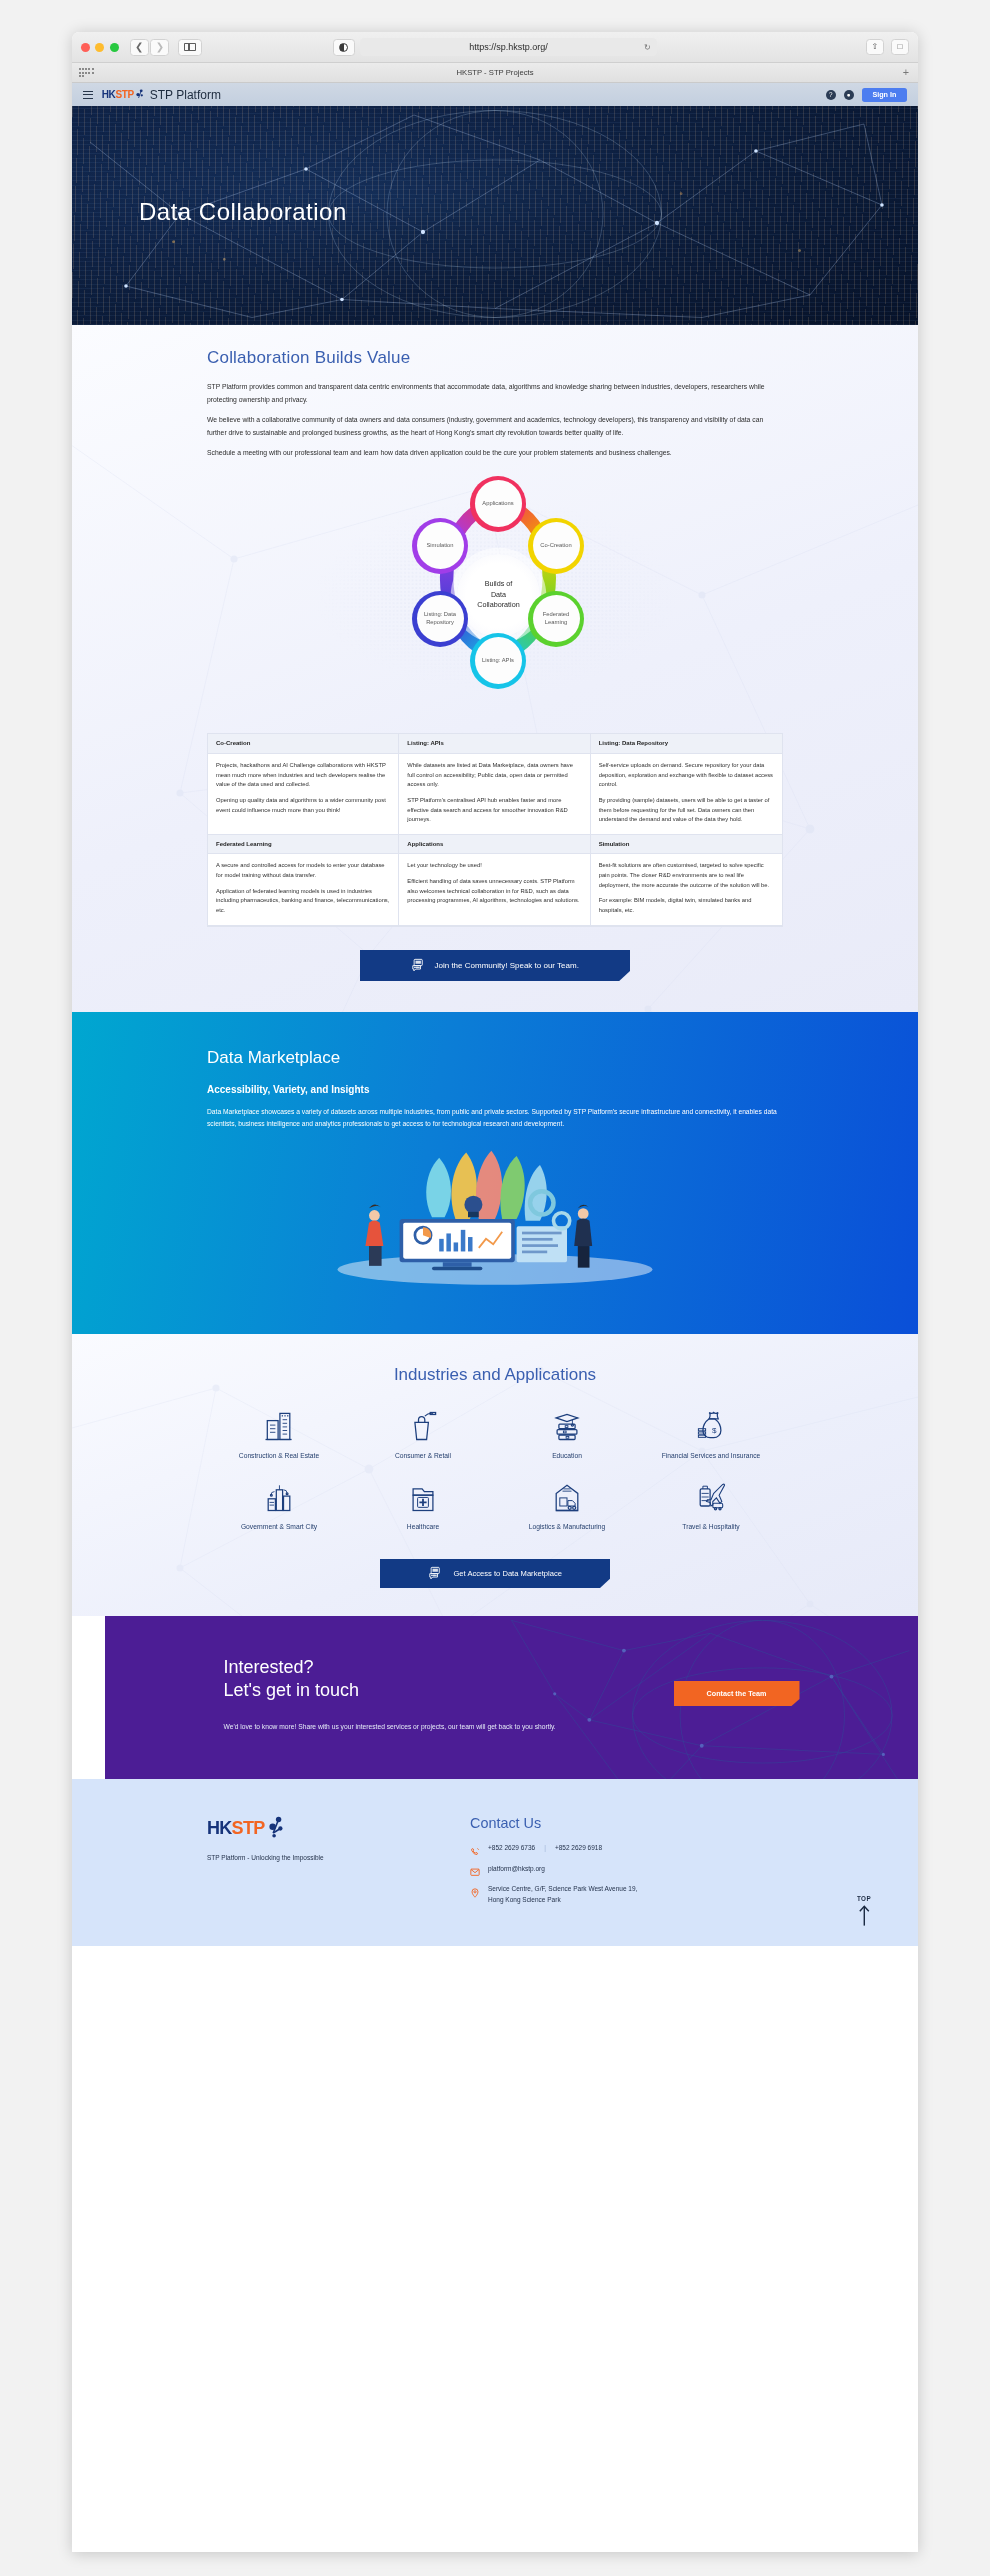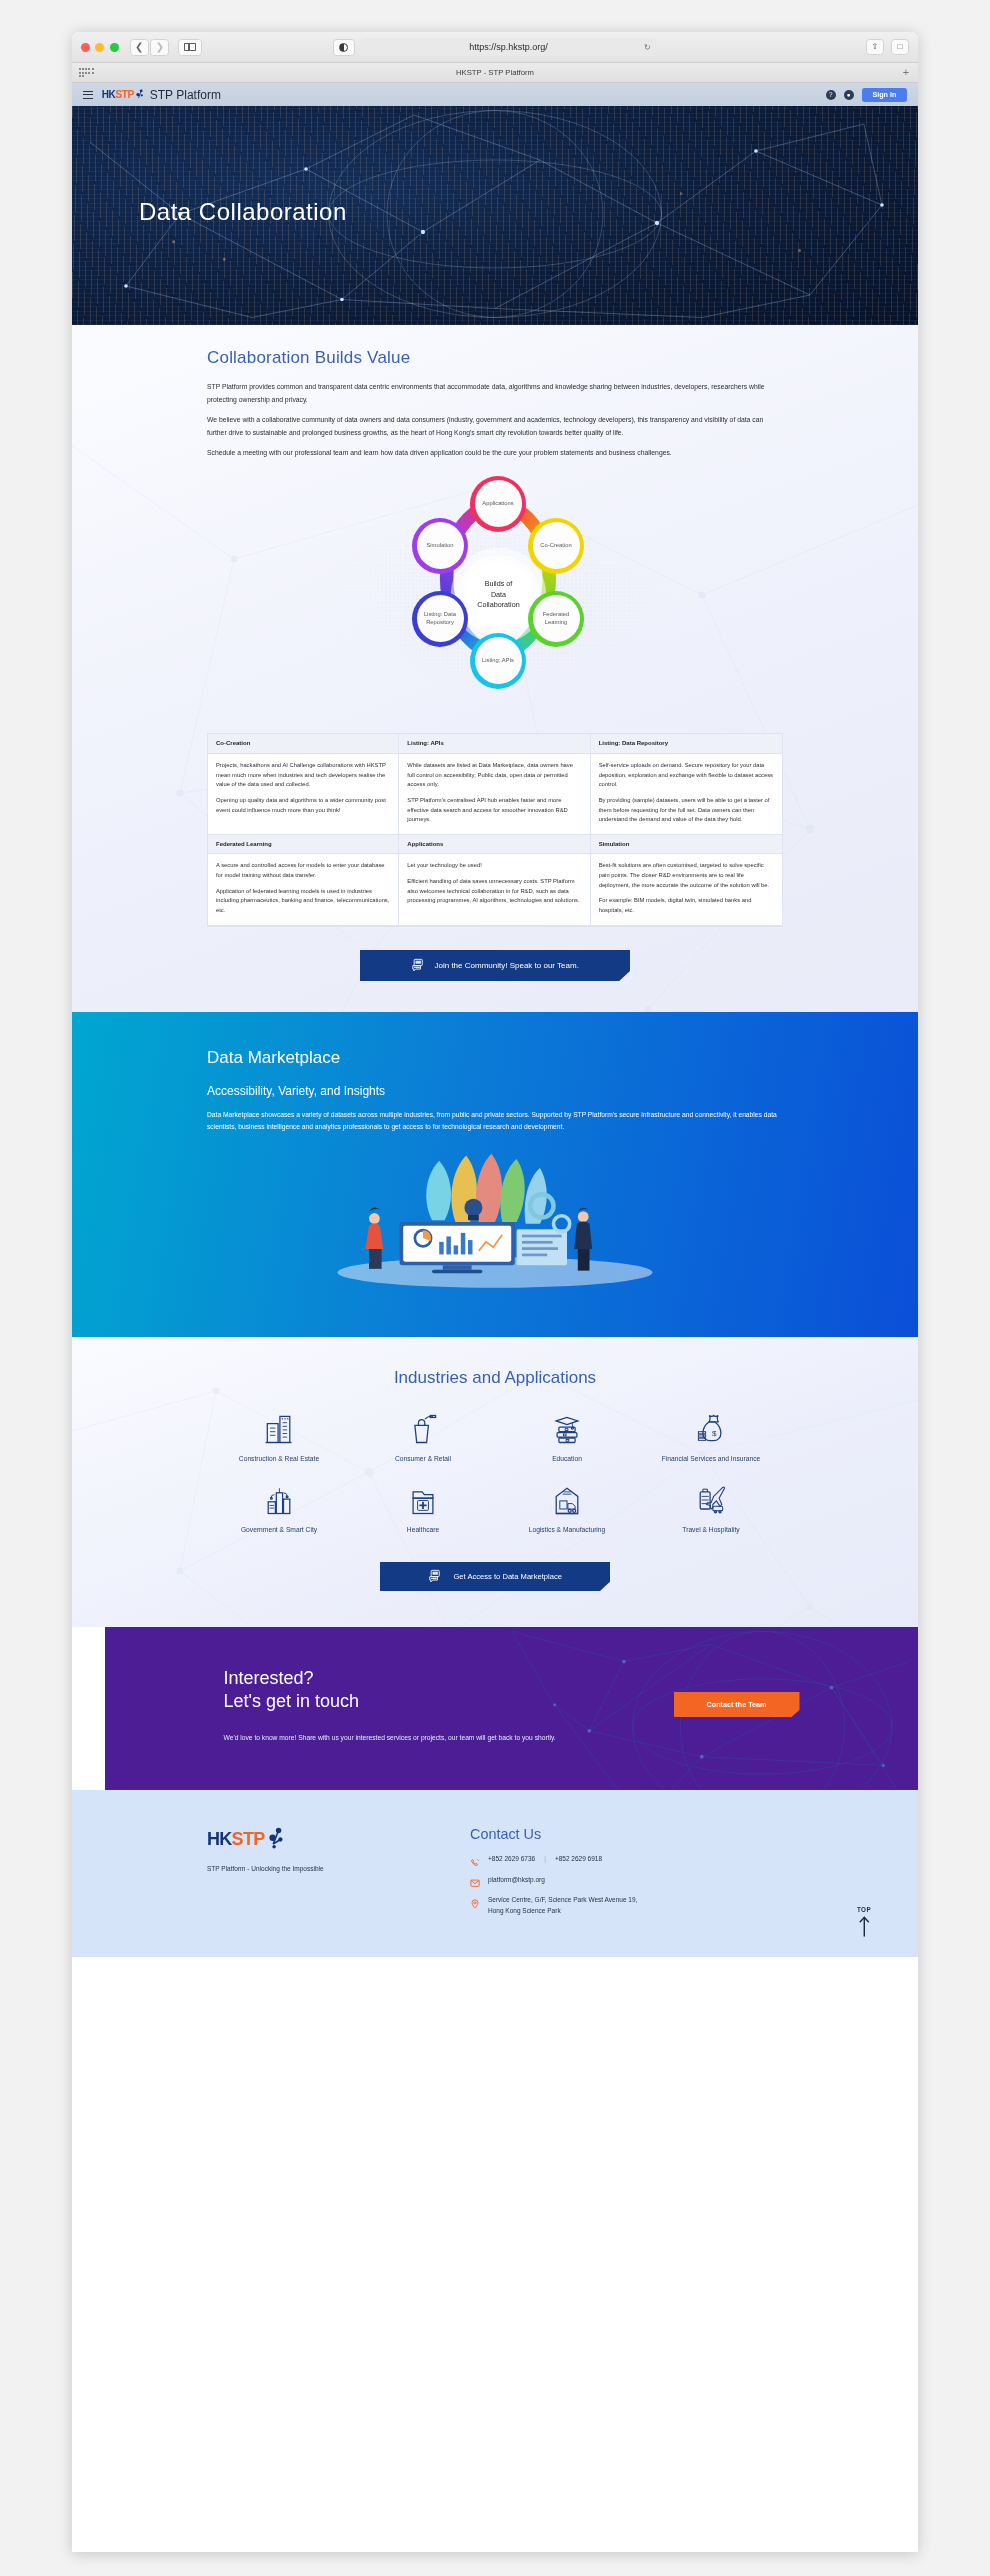--- a/index.html
+++ b/index.html
@@ -185,28 +185,28 @@
     clip-path: polygon(0 0, 100% 0, 100% 68%, calc(100% - 10.8px) 100%, 0 100%);
   }
   .cta-icon { width:14.4px; height:14.4px; position:relative; flex:0 0 auto; }
 
   
   .sec-market {
     background: linear-gradient(100deg,#00a7d0 0%, #0b7ed6 42%, #0a4fd8 100%);
     padding: 36px 0 40px; position: relative; overflow:hidden;
   }
   .mk-title { font-size: 17px; font-weight:300; color:#fff; margin-bottom: 16px; }
-  .mk-sub { font-size: 12px; font-weight:400; color:#fff; margin-bottom: 10.8px; }
+  .mk-sub { font-size: 10px; font-weight:700; color:#fff; margin-bottom: 10.8px; }
   .mk-p { font-size: 6.7px; line-height: 1.85; color:#fff; }
   .mk-art { position: relative; height: 149px; margin-top: 14.4px; }
 
   
   .sec-ind {
     background: linear-gradient(160deg,#fafbff 0%, #eceffb 60%, #e7eaf8 100%);
-    padding: 31px 0 36px; position: relative; overflow:hidden;
+    padding: 31px 0 28px; position: relative; overflow:hidden;
   }
   .ind-title { font-size: 17px; font-weight:400; color:#3a5fb0; text-align:center; margin-bottom: 23.4px; }
   .ind-grid { display:grid; grid-template-columns: repeat(4, 1fr); row-gap: 18px; }
   .ind-cell { display:flex; flex-direction:column; align-items:center; gap: 7.2px; }
   .ind-ico { width: 36px; height: 36px; }
   .ind-lbl { font-size: 6.7px; color:#26406e; text-align:center; line-height:1.45; max-width: 99px; }
   .ind-cta {
     margin: 27px auto 0; width: 230px; height: 29px;
     background:#123a85; color:#fff; font-size:7.6px;
     display:flex; align-items:center; justify-content:center; gap:11px;
@@ -291,21 +291,21 @@
         <i></i>
         <i></i>
         <i></i>
         <i></i>
         <i></i>
         <i></i>
         <i></i>
         <i></i>
         <i></i>
     </div>
-    <div class="tab-title">HKSTP - STP Platform</div>
+    <div class="tab-title">HKSTP - STP Projects</div>
     <div class="tab-plus">+</div>
   </div>
 
   <div class="site-header">
     <div class="burger">
         <i></i>
         <i></i>
         <i></i>
       </div>
     <div class="logo-hkstp">

